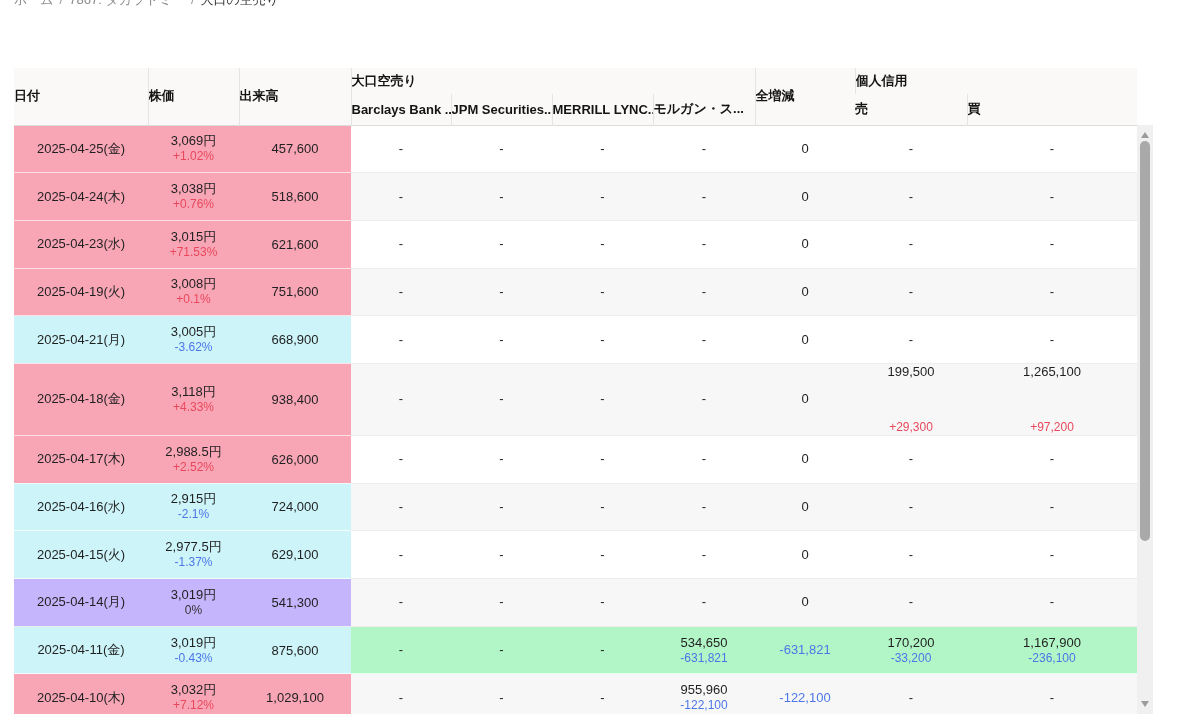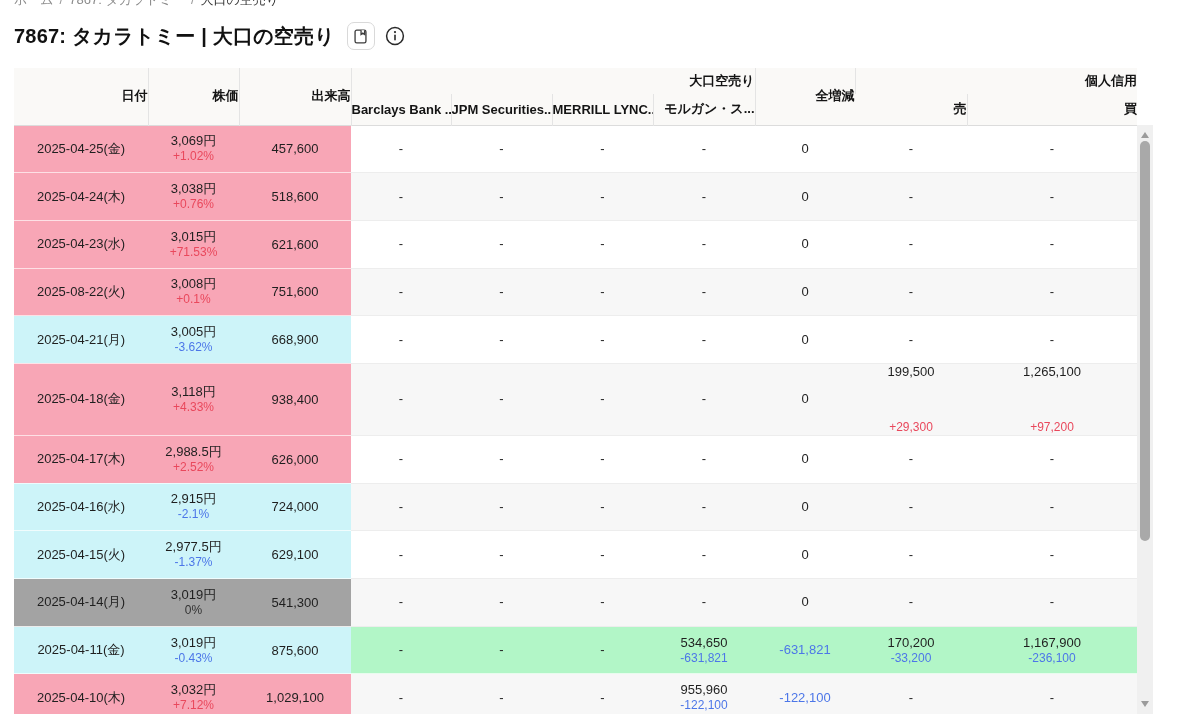--- a/index.html
+++ b/index.html
@@ -21,35 +21,35 @@
     display:flex; align-items:center; justify-content:center; cursor:pointer; margin-left:2px;
   }
   .info-wrap { display:flex; align-items:center; justify-content:center; }
   
   .stock-table {
     position:absolute; left:14px; top:68px; width:1123px;
     border-collapse:collapse; table-layout:fixed; font-size:13px;
   }
   thead th {
     background:#faf9f7; font-weight:700; color:#141414; font-size:13px;
-    vertical-align:middle; text-align:right; white-space:nowrap; overflow:hidden;
+    vertical-align:middle; text-align:left; white-space:nowrap; overflow:hidden;
   }
   thead tr.h1 th { height:26px; }
   thead tr.h2 th { height:31px; }
   thead tr.h1 th[rowspan] { height:57px; }
   thead { border-bottom:1px solid #dcdcdc; }
   th.bl { border-left:1px solid #e4e4e4; }
   tbody td { height:47.7px; text-align:center; vertical-align:middle; white-space:nowrap; }
   td.col-left  { border-bottom:1px solid #ececec; }
   td.col-right { border-bottom:1px solid #ededed; background:#fff; }
   tr.stripe td.col-right { background:#f7f7f7; }
   tr.highlight td.col-right { background:var(--hl); border-bottom:1px solid rgba(255,255,255,.7); }
   tr.trend-up   td.col-left { background:var(--up-bg);   border-bottom:1px solid rgba(255,255,255,.65); }
   tr.trend-down td.col-left { background:var(--down-bg); border-bottom:1px solid rgba(255,255,255,.7); }
-  tr.trend-flat td.col-left { background:#a3a3a3; }
+  tr.trend-flat td.col-left { background:#c4b5fd; }
   .price-main, .num-main { font-size:13px; line-height:16px; color:#1f1f1f; }
   .chg { font-size:12px; line-height:15px; }
   .chg-up   { color:var(--up-tx); }
   .chg-down { color:var(--down-tx); }
   .chg-flat { color:#333; }
   .dir-up   { color:var(--up-tx);margin-top:40px; }
   .dir-down { color:var(--down-tx); }
   :root { --up-bg:#f8a6b6; --down-bg:#cdf4f9; --hl:#b2f6c7; --up-tx:#e9485c; --down-tx:#4c76e8; }
   
   .vscroll { position:absolute; left:1137px; top:125px; width:16px; height:589px; background:#f0f0f0; }
@@ -63,38 +63,20 @@
 <body>
 
 <div class="page">
 
   <div class="breadcrumb-clip">
     <div class="breadcrumb-inner">
       <span>ホーム</span><span class="sep">/</span><span>7867: タカラトミー</span><span class="sep">/</span><span class="current">大口の空売り</span>
     </div>
   </div>
 
-  <div class="title-row">
-    <h1>7867: タカラトミー | 大口の空売り</h1>
-    <button class="bookmark-btn">
-      <span>
-        <svg width="15" height="15" viewBox="0 0 16 16" fill="none" stroke="#3c3c3c" stroke-width="1.4">
-          <rect x="2.2" y="1.2" width="11.6" height="13.6" rx="1.8"></rect>
-          <path d="M8.6 1.4 v4.4 l1.9 -1.4 l1.9 1.4 V1.4" fill="#fff"></path>
-        </svg>
-      </span>
-    </button>
-    <span class="info-wrap">
-      <svg width="20" height="20" viewBox="0 0 20 20" fill="none">
-        <circle cx="10" cy="10" r="8.4" stroke="#2a2a2a" stroke-width="1.5"></circle>
-        <circle cx="10" cy="6.1" r="1.1" fill="#2a2a2a"></circle>
-        <rect x="9.2" y="8.6" width="1.6" height="6" rx="0.8" fill="#2a2a2a"></rect>
-      </svg>
-    </span>
-  </div>
 
   <table class="stock-table">
     <colgroup>
       <col style="width:134px">
         <col style="width:91px">
         <col style="width:112px">
       <col style="width:100px">
         <col style="width:101px">
         <col style="width:101px">
         <col style="width:102px">
@@ -202,21 +184,21 @@
             <div class="num-main">0</div>
           </td>
           <td class="col-right cell-sell">
             <div class="num-main">-</div>
           </td>
           <td class="col-right cell-buy">
             <div class="num-main">-</div>
           </td>
         </tr>
         <tr class="trend-up stripe">
-          <td class="col-left cell-date">2025-08-22(火)</td>
+          <td class="col-left cell-date">2025-04-19(火)</td>
           <td class="col-left cell-price">
             <div class="price-main">3,008円</div>
             <div class="chg chg-up">+0.1%</div>
           </td>
           <td class="col-left cell-volume">751,600</td>
           <td class="col-right cell-barclays">
             <div class="num-main">-</div>
           </td>
           <td class="col-right cell-jpm">
             <div class="num-main">-</div>

